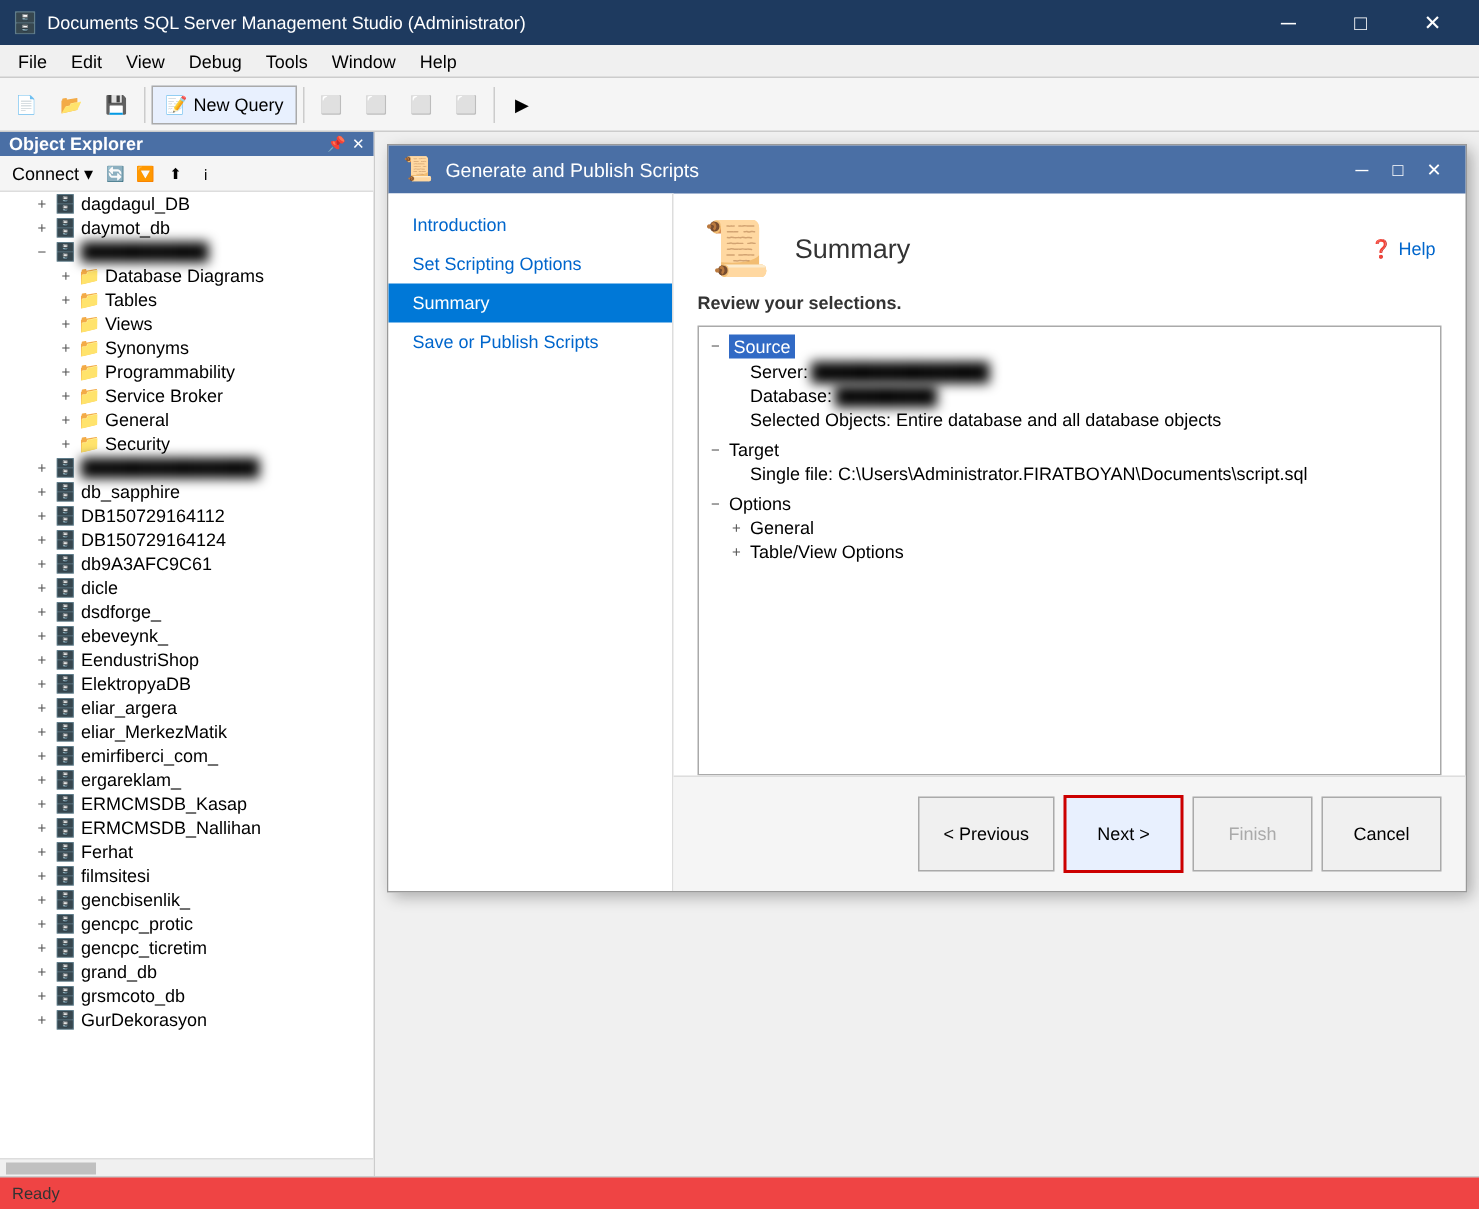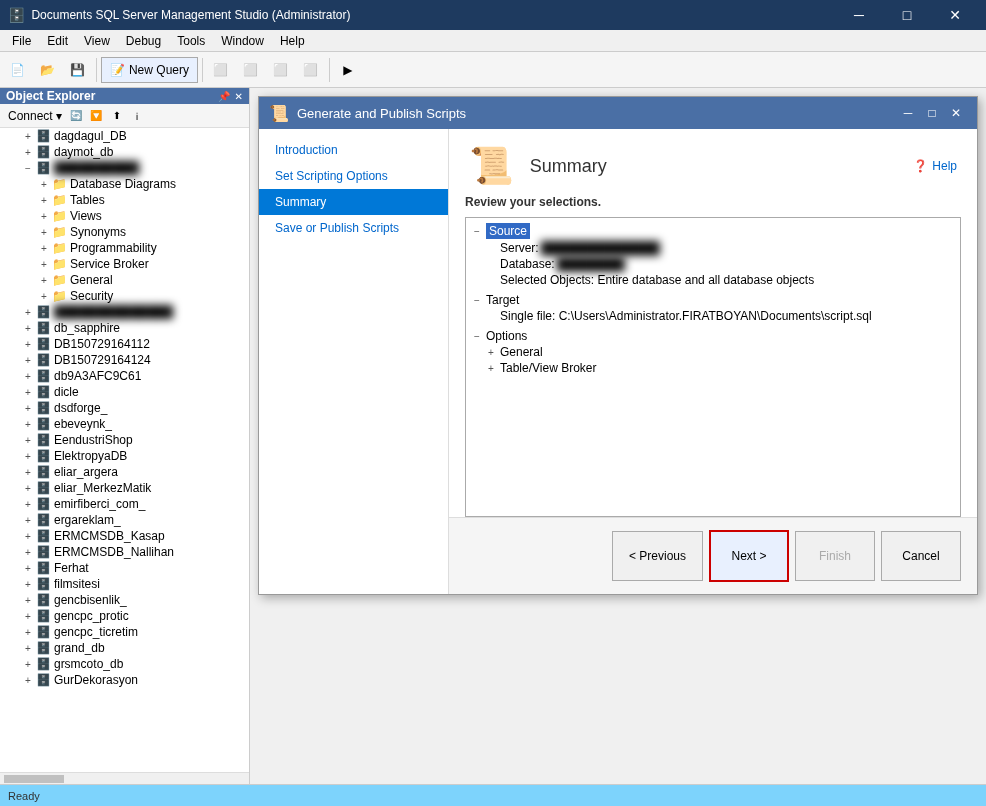--- a/index.html
+++ b/index.html
@@ -123,21 +123,21 @@
     }
     .tree-expander {
       width: 16px; min-width: 16px; text-align: center; font-size: 10px; color: #555;
     }
     .tree-icon { margin-right: 3px; font-size: 12px; }
     .tree-label { flex: 1; overflow: hidden; text-overflow: ellipsis; }
     .tree-children { margin-left: 16px; }
 
     
     .status-bar {
-      background: #7dd3fc;
+      background: #ef4444;
       border-top: 1px solid #ccc;
       height: 22px;
       display: flex;
       align-items: center;
       padding: 0 8px;
       font-size: 11px;
       color: #333;
     }
 
     
@@ -644,21 +644,21 @@
               <span class="dialog-tree-expander">−</span>
               <span>Options</span>
             </div>
             <div class="dialog-tree-children">
               <div class="dialog-tree-item">
                 <span class="dialog-tree-expander">+</span>
                 <span>General</span>
               </div>
               <div class="dialog-tree-item">
                 <span class="dialog-tree-expander">+</span>
-                <span>Table/View Broker</span>
+                <span>Table/View Options</span>
               </div>
             </div>
 
           </div>
 
           <div class="dialog-footer">
             <button class="dialog-btn">
               <span>&lt; Previous</span>
             </button>
             <button class="dialog-btn primary">

